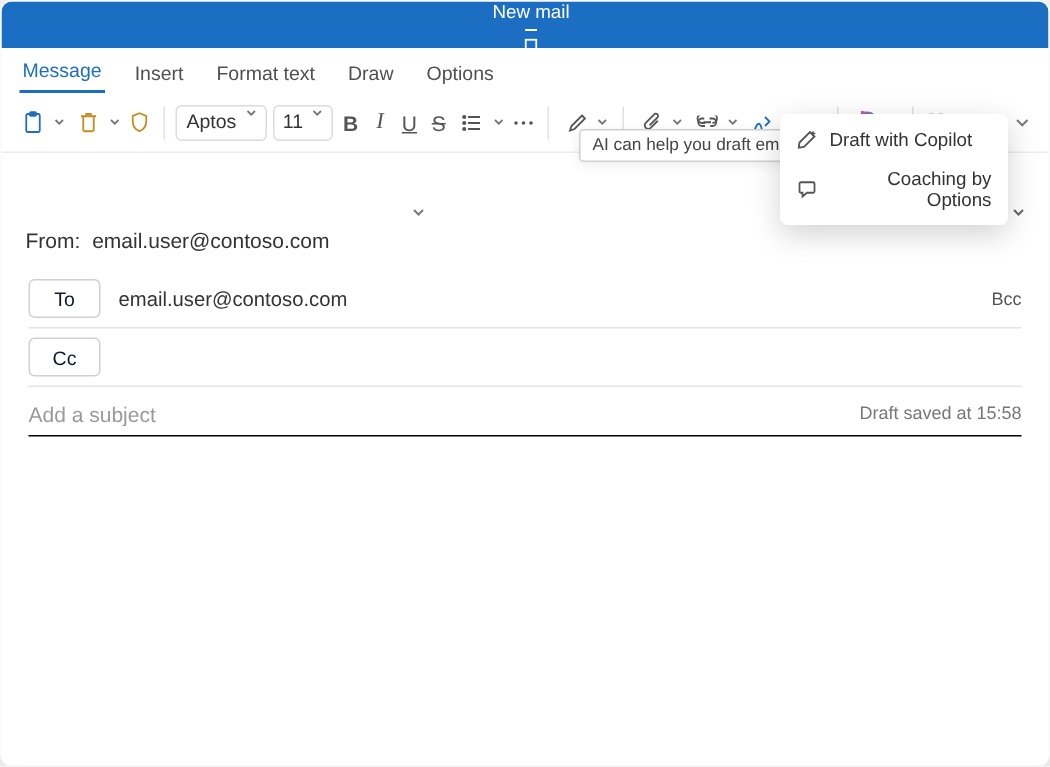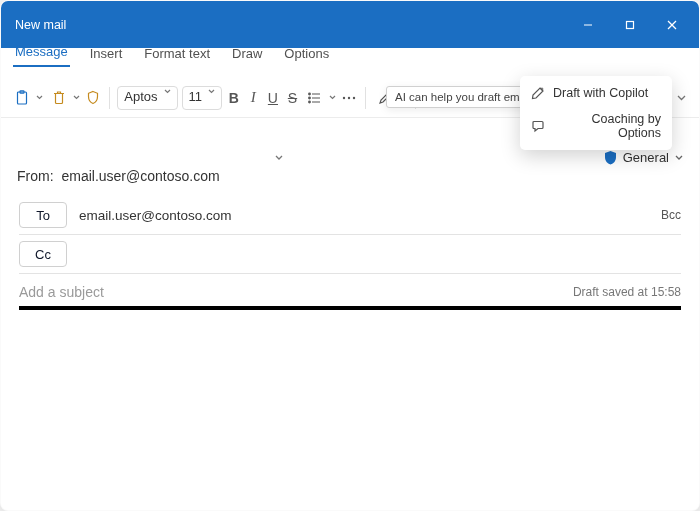--- a/index.html
+++ b/index.html
@@ -20,43 +20,44 @@
     box-shadow: 0 6px 24px rgba(0,0,0,0.12);
     display: flex;
     flex-direction: column;
     overflow: hidden;
     border: 1px solid rgba(0,0,0,0.02);
   }
   
   .titlebar {
     background: #1b6ec2;
     color: #fff;
-    height: 47px;
+    height: 31px;
     display: flex;
     align-items: center;
     padding: 0 6px 0 14px;
     font-size: 12.5px;
+    flex-direction: column;
   }
   .titlebar .title { flex: 1; }
   .winbtn {
     width: 42px;
     height: 31px;
     display: flex;
     align-items: center;
     justify-content: center;
     cursor: default;
   }
   .winbtn svg { stroke: #fff; }
 
   
   .tabs {
     height: 30px;
     display: flex;
     align-items: flex-end;
-    padding: 11px 12px;
+    padding: 0 12px;
     gap: 18px;
     font-size: 13px;
     color: #505050;
   }
   .tab { padding: 6px 2px; cursor: default; }
   .tab.active {
     color: #1b6ec2;
     border-bottom: 2.5px solid #1b6ec2;
     font-weight: 500;
   }
@@ -247,22 +248,21 @@
     font-size: 13.5px;
     color: #333;
     padding: 2px 0;
   }
   .bcc {
     font-size: 12px;
     color: #555;
   }
   .subject-row {
     display: flex;
-    align-items: center;
-    border-bottom: 4px solid #000000;
+    border-bottom: 1px solid #000000;
     padding: 10px 0 6px 0;
   }
   .subject-input {
     flex: 1;
     border: none;
     outline: none;
     font-size: 14px;
     color: #333;
   }
   .subject-input::placeholder { color: #9a9a9a; }

